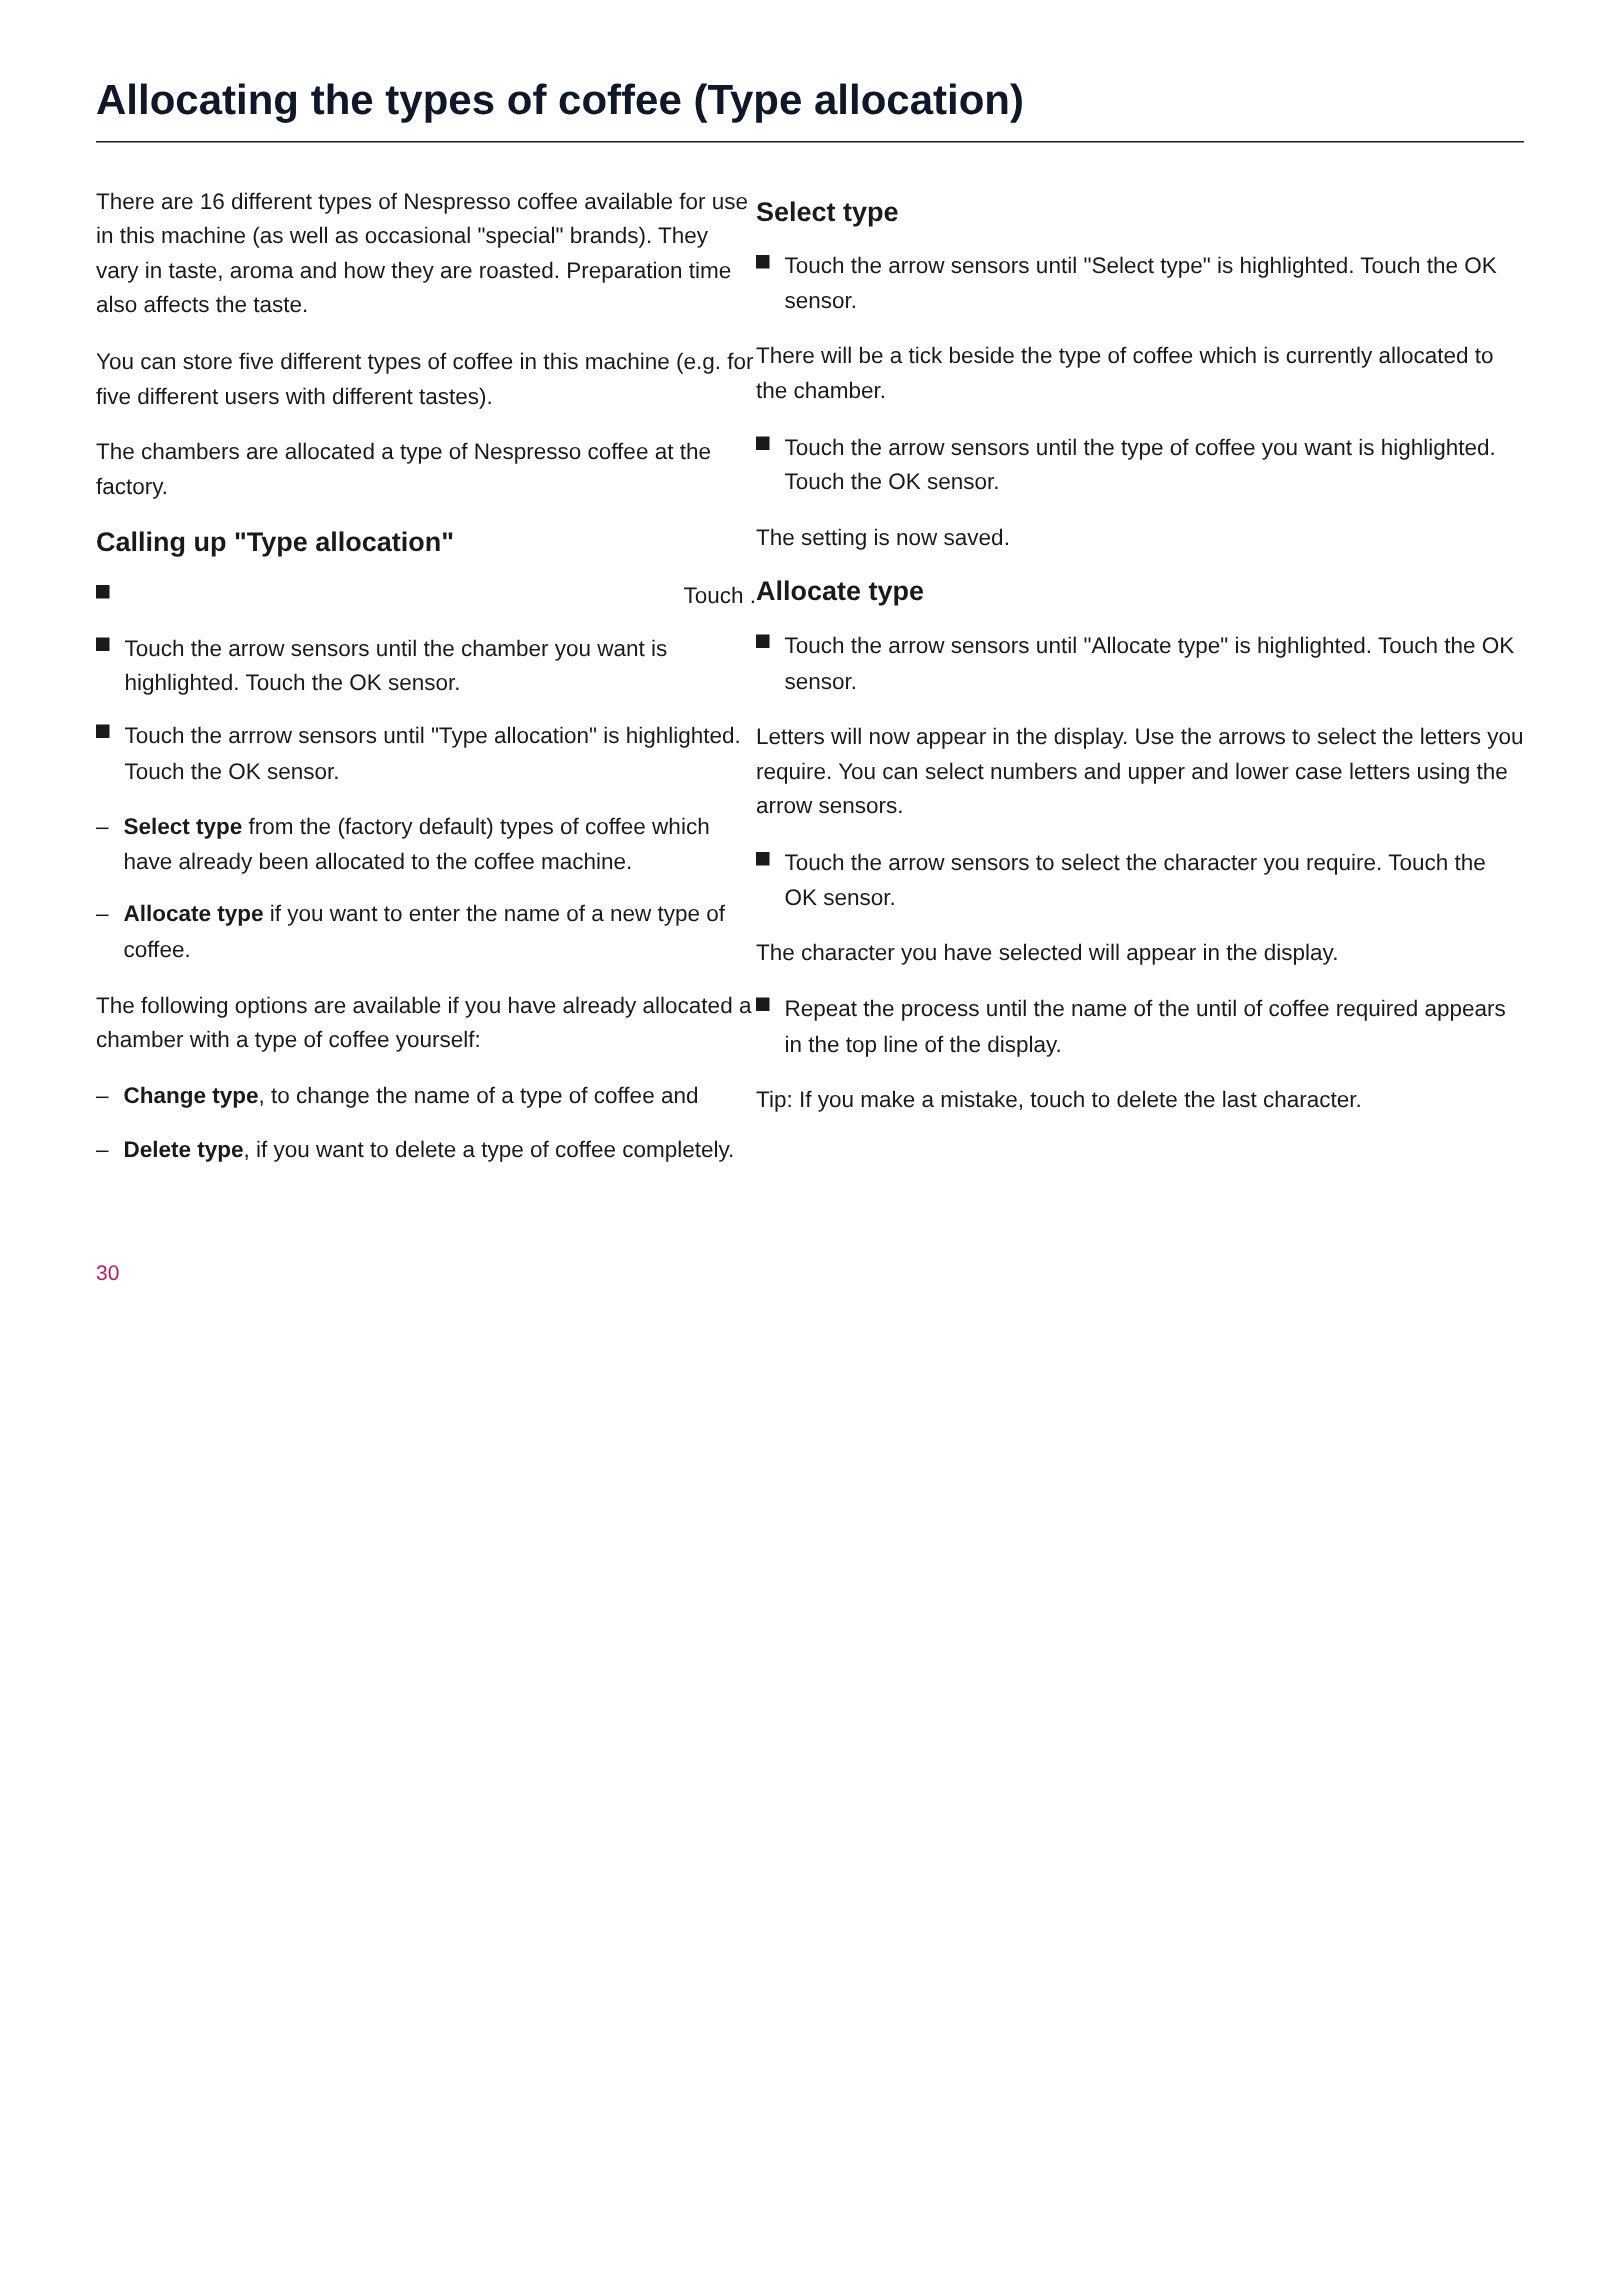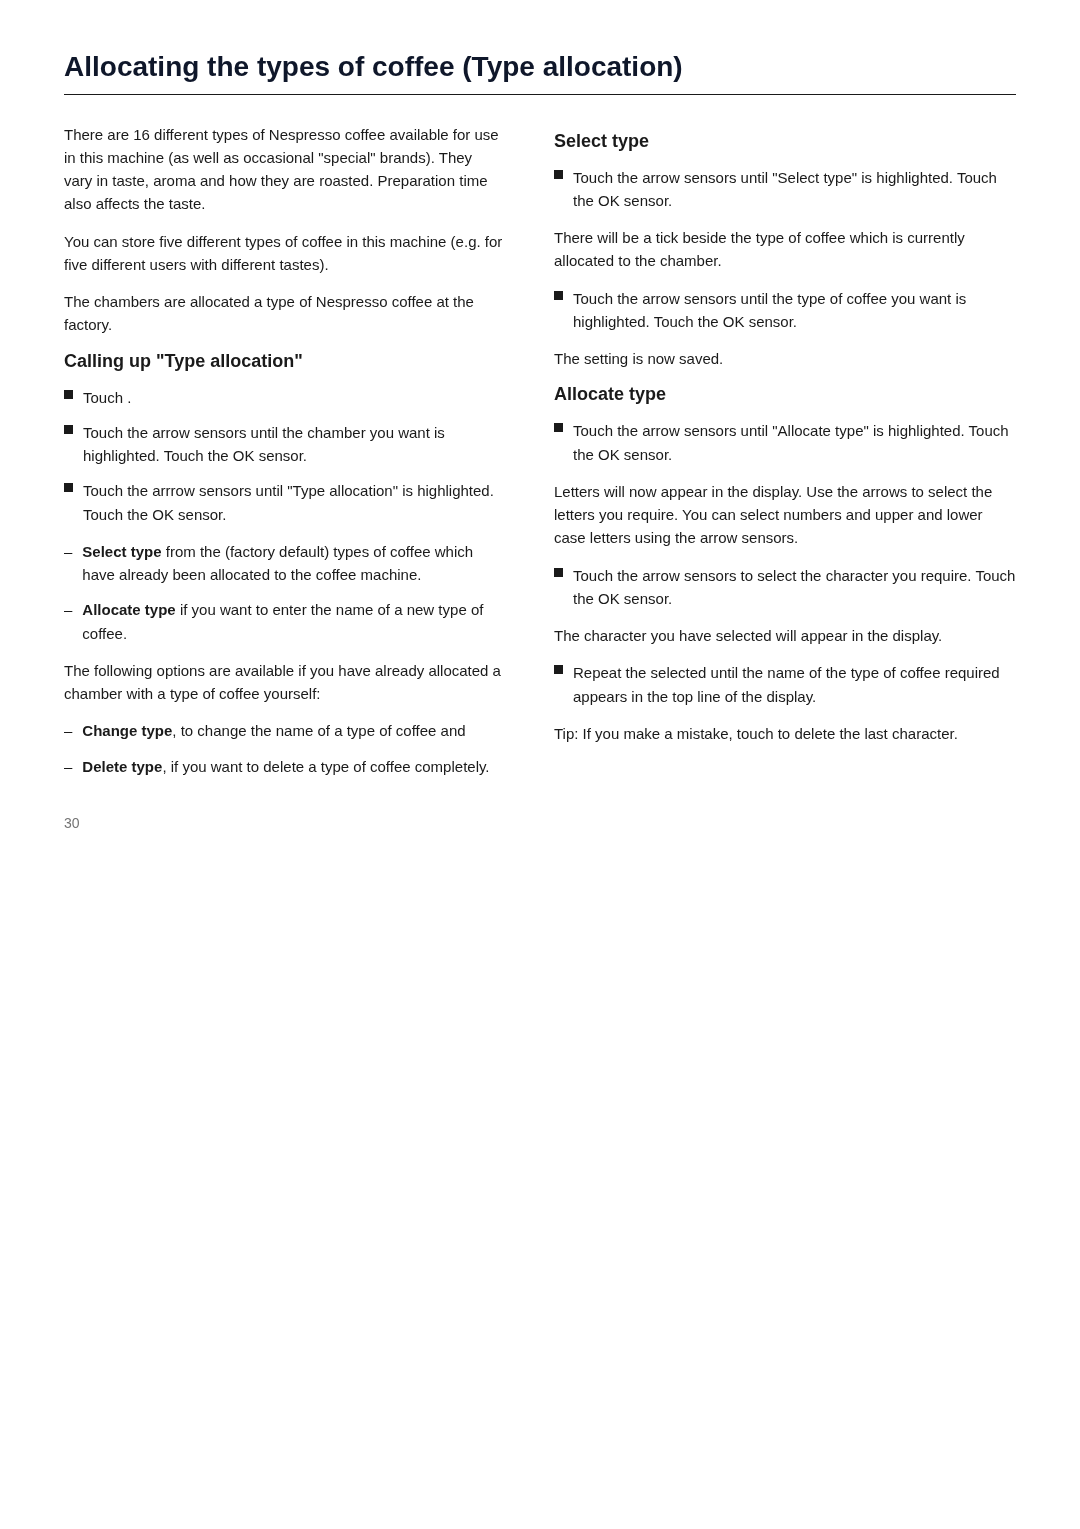--- a/index.html
+++ b/index.html
@@ -27,21 +27,20 @@
     }
 
     .title-rule {
       border: none;
       border-top: 1.5px solid #1a1a1a;
       margin-bottom: 28px;
     }
 
     .two-col {
       display: flex;
-      gap: 50px;
     }
 
     .col-left {
       flex: 0 0 440px;
       width: 440px;
     }
 
     .col-right {
       flex: 1;
     }
@@ -62,20 +61,21 @@
       list-style: none;
       padding: 0;
       margin-bottom: 14px;
     }
 
     ul.bullet-list li {
       display: flex;
       align-items: flex-start;
       margin-bottom: 12px;
       line-height: 1.55;
+      justify-content: space-between;
     }
 
     ul.bullet-list li .bullet-square {
       display: inline-block;
       width: 9px;
       height: 9px;
       background: #1a1a1a;
       flex-shrink: 0;
       margin-top: 4px;
       margin-right: 10px;
@@ -94,23 +94,23 @@
       line-height: 1.55;
     }
 
     ul.dash-list li .dash {
       flex-shrink: 0;
       margin-right: 10px;
       color: #1a1a1a;
     }
 
     .page-number {
-      margin-top: 23px;
+      margin-top: 48px;
       font-size: 14px;
-      color: #737373;
+      color: #be185d;
     }
 
     b, strong {
       font-weight: bold;
     }
   </style>
 </head>
 <body>
 
 <h1 class="page-title">Allocating the types of coffee (Type allocation)</h1>
@@ -203,21 +203,21 @@
         <span class="bullet-square"></span>
         <span>Touch the arrow sensors to select the character you require. Touch the OK sensor.</span>
       </li>
     </ul>
 
     <p>The character you have selected will appear in the display.</p>
 
     <ul class="bullet-list">
       <li>
         <span class="bullet-square"></span>
-        <span>Repeat the selected until the name of the type of coffee required appears in the top line of the display.</span>
+        <span>Repeat the process until the name of the until of coffee required appears in the top line of the display.</span>
       </li>
     </ul>
 
     <p>Tip: If you make a mistake, touch     to delete the last character.</p>
   </div>
 </div>
 
 <div class="page-number">30</div>
 
 </body></html>

